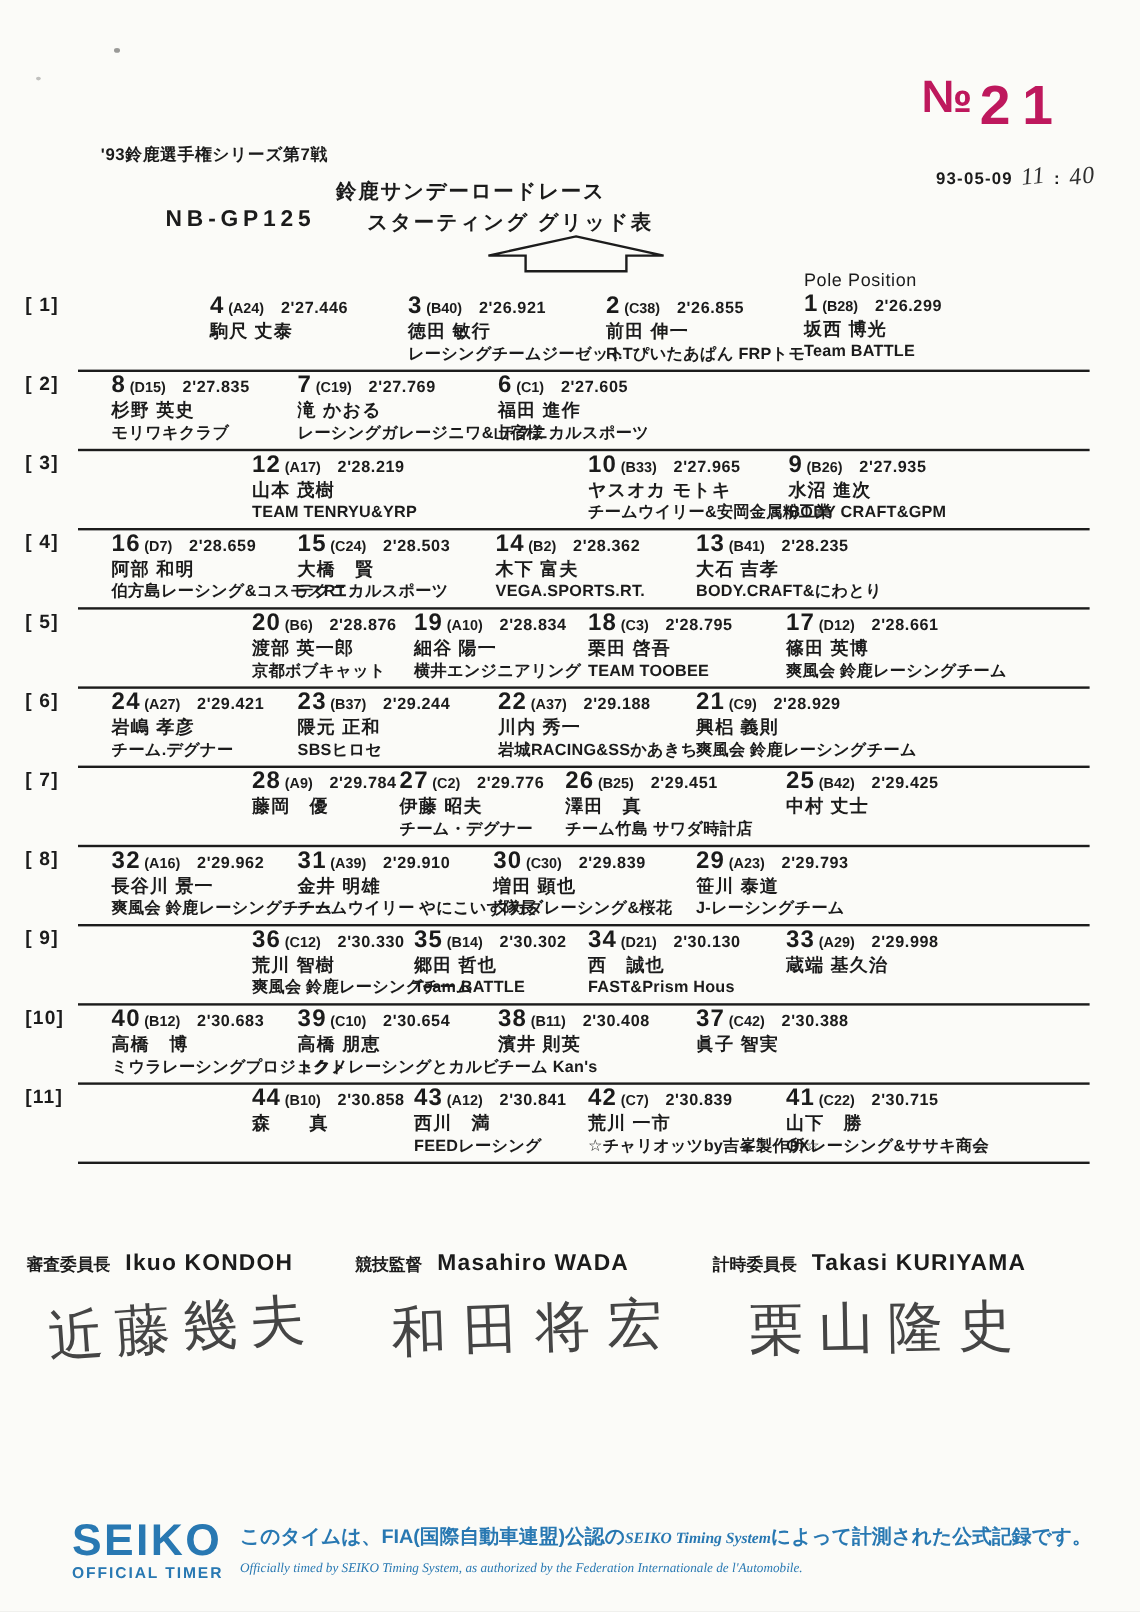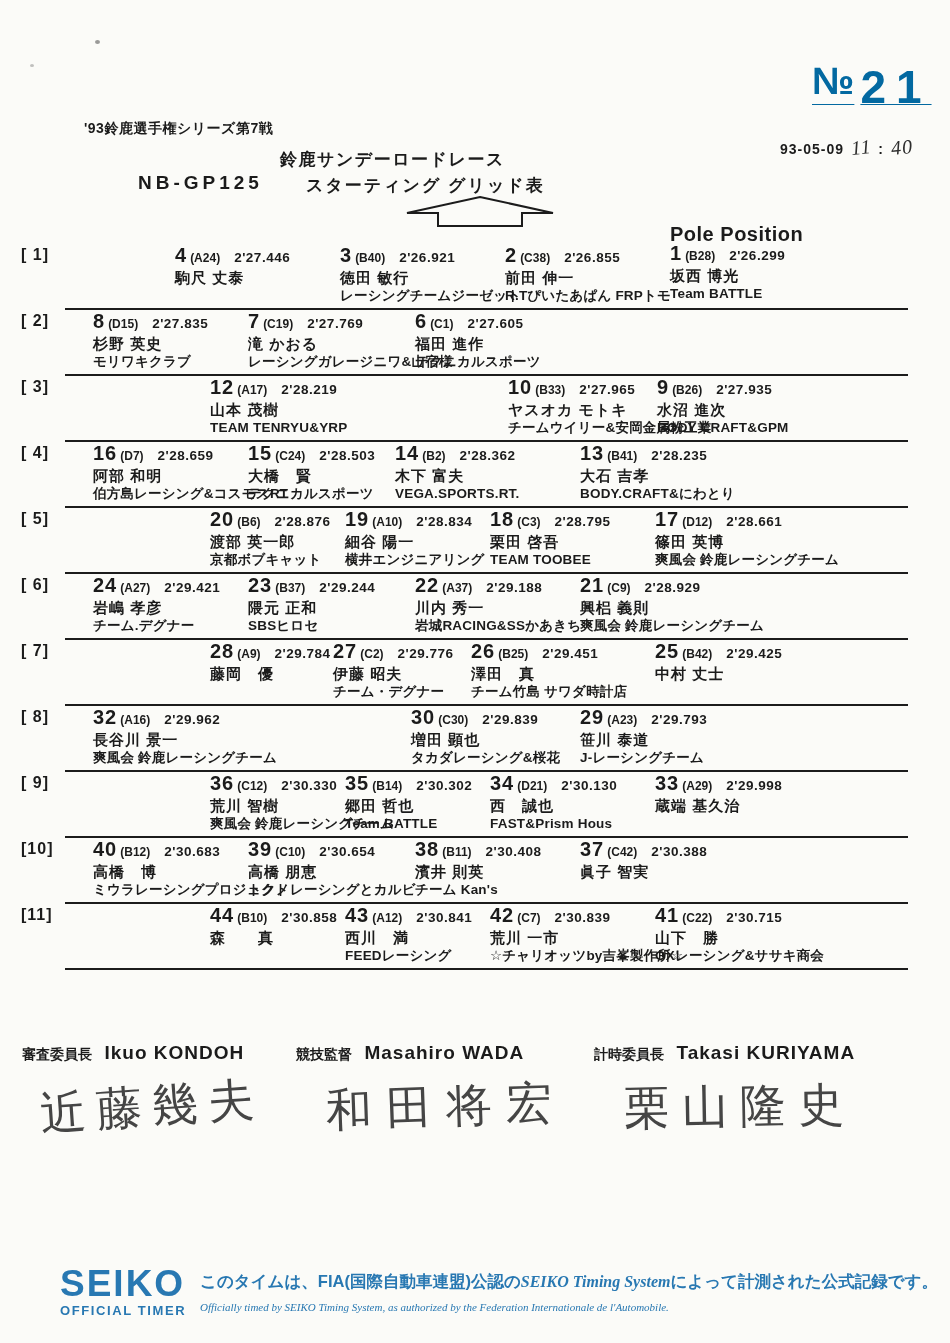--- a/index.html
+++ b/index.html
@@ -10,37 +10,37 @@
   }
   .speck { position:absolute; background:#9a9a98; border-radius:50%; }
 
   
   .series-title { position:absolute; left:84px; top:120px; font-size:14px; font-weight:700; letter-spacing:.5px; }
   .event-title  { position:absolute; left:280px; top:148px; font-size:17px; font-weight:700; letter-spacing:1.5px; }
   .class-name   { position:absolute; left:138px; top:172px; font-size:19px; font-weight:700; letter-spacing:4px; }
   .sheet-title  { position:absolute; left:306px; top:174px; font-size:17px; font-weight:700; letter-spacing:2px; }
   .up-arrow     { position:absolute; left:405px; top:195px; }
 
-  .doc-no { position:absolute; left:812px; top:60px; white-space:nowrap; color:#0369a1;text-decoration:underline; }
+  .doc-no { position:absolute; left:768px; top:60px; white-space:nowrap; color:#be185d; }
   .doc-no .no-sign { font-size:38px; font-weight:900; vertical-align:top; }
   .doc-no .no-val  { font-size:46px; font-weight:900; letter-spacing:10px; margin-left:6px; }
   .date-line { position:absolute; left:780px; top:136px; font-size:14px; font-weight:700; letter-spacing:1px; white-space:nowrap; }
   .hand { display:inline-block; font-family:"Liberation Serif","DejaVu Serif",serif; font-style:italic;
           font-size:20px; font-weight:500; color:#2e2e2e; transform:rotate(-6deg); margin:0 2px; }
 
   
   .grid-table { position:absolute; left:65px; top:224px; width:843px; }
   .grid-row { position:relative; height:64px; border-bottom:2px solid #1c1c1c; }
   .grid-row.first { height:84px; }
   .row-label { position:absolute; left:-44px; top:2px; font-size:16px; font-weight:700; letter-spacing:1px; white-space:pre; }
   .grid-row.first .row-label { top:22px; }
   .grid-cell { position:absolute; top:1px; white-space:nowrap; }
   .grid-row.first .grid-cell { top:21px; }
   .grid-row.first .grid-cell.pole { top:1px; }
-  .pole-label { font-size:20px; font-weight:700; line-height:18px; letter-spacing:.5px; }
+  .pole-label { font-size:15px; font-weight:400; line-height:18px; letter-spacing:.5px; }
   .cell-top  { line-height:20px; }
   .num  { font-size:20px; font-weight:700; letter-spacing:1px; }
   .code { font-size:12px; font-weight:700; margin-left:3px; }
   .time { font-size:13.5px; font-weight:700; margin-left:14px; letter-spacing:.5px; }
   .cell-name { font-size:15px; font-weight:700; line-height:19px; letter-spacing:1px; }
   .cell-team { font-size:13.5px; font-weight:700; line-height:18px; letter-spacing:.2px; }
 
   
   .officials { position:absolute; left:22px; top:1042px; width:900px; height:140px; }
   .official { position:absolute; top:0; }
@@ -54,21 +54,21 @@
   .official.o0 .signature { transform:rotate(-4deg); left:18px; }
   .official.o1 .signature { transform:rotate(-2deg); letter-spacing:14px; }
   .official.o2 .signature { transform:rotate(-1deg); letter-spacing:12px; }
 
   
   .footer-logo { position:absolute; left:60px; top:1266px; }
   .seiko-text { font-size:37px; font-weight:900; letter-spacing:2px; line-height:36px; }
   .seiko-sub  { font-size:13px; font-weight:800; letter-spacing:1.6px; margin-top:1px; }
   .footer-text { position:absolute; left:200px; top:1269px; width:715px; }
   .f-line1 { font-size:16.5px; font-weight:700; line-height:24px; white-space:nowrap; }
-  .f-line1 .em { font-family:"Liberation Serif","DejaVu Serif",serif; font-style:italic; font-size:16px; font-weight:600; }
+  .f-line1 .em { font-family:"Liberation Serif","DejaVu Serif",serif; font-style:italic; font-size:13px; font-weight:600; }
   .f-line2 { font-family:"Liberation Serif","DejaVu Serif",serif; font-style:italic; font-size:11px;
              font-weight:500; line-height:26px; white-space:nowrap; }
   .blue { color:#2878b2; }
 </style>
 </head>
 <body>
 
 <div class="page">
 
   <div class="speck" style="left:95px;top:40px;width:5px;height:4px;"></div>
@@ -137,21 +137,21 @@
           <div class="cell-team">テクニカルスポーツ</div>
         </div>
       </div>
       <div class="grid-row">
         <div class="row-label">[ 3]</div>
         <div class="grid-cell" style="left: 145px;">
           <div class="cell-top"><span class="num">12</span><span class="code">(A17)</span><span class="time">2'28.219</span></div>
           <div class="cell-name">山本 茂樹</div>
           <div class="cell-team">TEAM TENRYU&amp;YRP</div>
         </div>
-        <div class="grid-cell" style="left: 443px;">
+        <div class="grid-cell" style="left: 425px;">
           <div class="cell-top"><span class="num">10</span><span class="code">(B33)</span><span class="time">2'27.965</span></div>
           <div class="cell-name">ヤスオカ モトキ</div>
           <div class="cell-team">チームウイリー&amp;安岡金属粉工業</div>
         </div>
         <div class="grid-cell" style="left: 592px;">
           <div class="cell-top"><span class="num">9</span><span class="code">(B26)</span><span class="time">2'27.935</span></div>
           <div class="cell-name">水沼 進次</div>
           <div class="cell-team">BODY CRAFT&amp;GPM</div>
         </div>
       </div>
@@ -160,21 +160,21 @@
         <div class="grid-cell" style="left: 28px;">
           <div class="cell-top"><span class="num">16</span><span class="code">(D7)</span><span class="time">2'28.659</span></div>
           <div class="cell-name">阿部 和明</div>
           <div class="cell-team">伯方島レーシング&amp;コスモスRT</div>
         </div>
         <div class="grid-cell" style="left: 183px;">
           <div class="cell-top"><span class="num">15</span><span class="code">(C24)</span><span class="time">2'28.503</span></div>
           <div class="cell-name">大橋　賢</div>
           <div class="cell-team">テクニカルスポーツ</div>
         </div>
-        <div class="grid-cell" style="left: 330px;">
+        <div class="grid-cell" style="left: 348px;">
           <div class="cell-top"><span class="num">14</span><span class="code">(B2)</span><span class="time">2'28.362</span></div>
           <div class="cell-name">木下 富夫</div>
           <div class="cell-team">VEGA.SPORTS.RT.</div>
         </div>
         <div class="grid-cell" style="left: 515px;">
           <div class="cell-top"><span class="num">13</span><span class="code">(B41)</span><span class="time">2'28.235</span></div>
           <div class="cell-name">大石 吉孝</div>
           <div class="cell-team">BODY.CRAFT&amp;にわとり</div>
         </div>
       </div>
@@ -244,20 +244,25 @@
           <div class="cell-top"><span class="num">25</span><span class="code">(B42)</span><span class="time">2'29.425</span></div>
           <div class="cell-name">中村 丈士</div>
         </div>
       </div>
       <div class="grid-row">
         <div class="row-label">[ 8]</div>
         <div class="grid-cell" style="left: 28px;">
           <div class="cell-top"><span class="num">32</span><span class="code">(A16)</span><span class="time">2'29.962</span></div>
           <div class="cell-name">長谷川 景一</div>
           <div class="cell-team">爽風会 鈴鹿レーシングチーム</div>
+        </div>
+        <div class="grid-cell" style="left: 183px;">
+          <div class="cell-top"><span class="num">31</span><span class="code">(A39)</span><span class="time">2'29.910</span></div>
+          <div class="cell-name">金井 明雄</div>
+          <div class="cell-team">チームウイリー やにこいず隊長</div>
         </div>
         <div class="grid-cell" style="left: 346px;">
           <div class="cell-top"><span class="num">30</span><span class="code">(C30)</span><span class="time">2'29.839</span></div>
           <div class="cell-name">増田 顕也</div>
           <div class="cell-team">タカダレーシング&amp;桜花</div>
         </div>
         <div class="grid-cell" style="left: 515px;">
           <div class="cell-top"><span class="num">29</span><span class="code">(A23)</span><span class="time">2'29.793</span></div>
           <div class="cell-name">笹川 泰道</div>
           <div class="cell-team">J-レーシングチーム</div>

